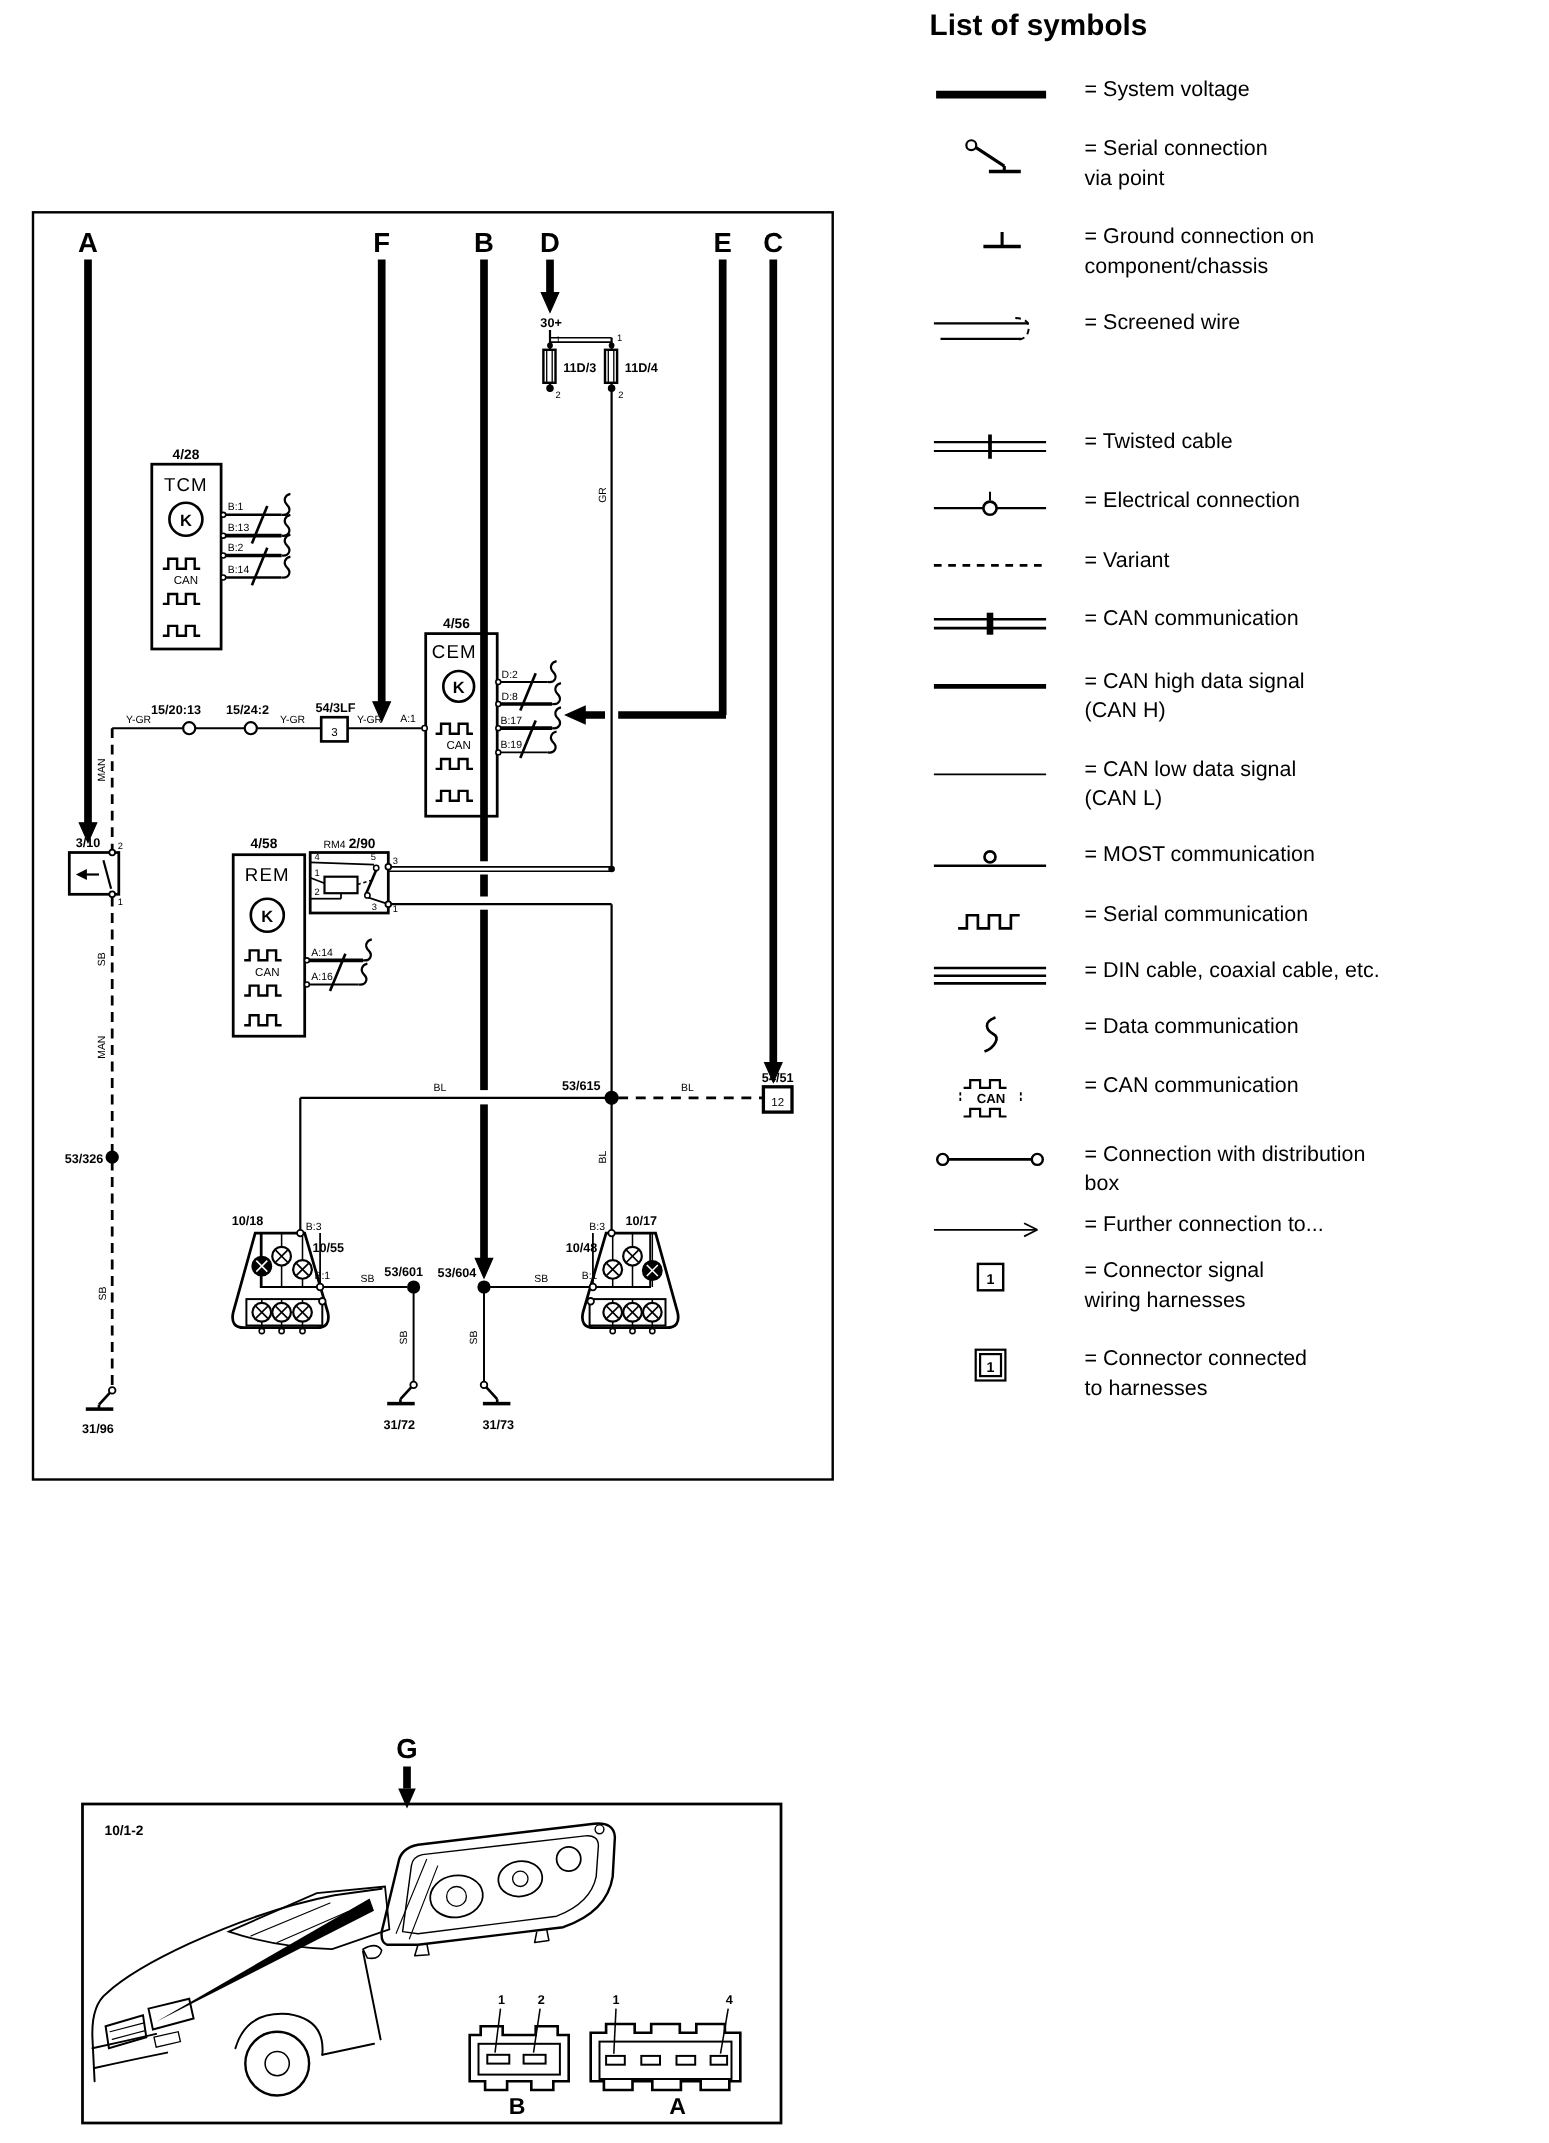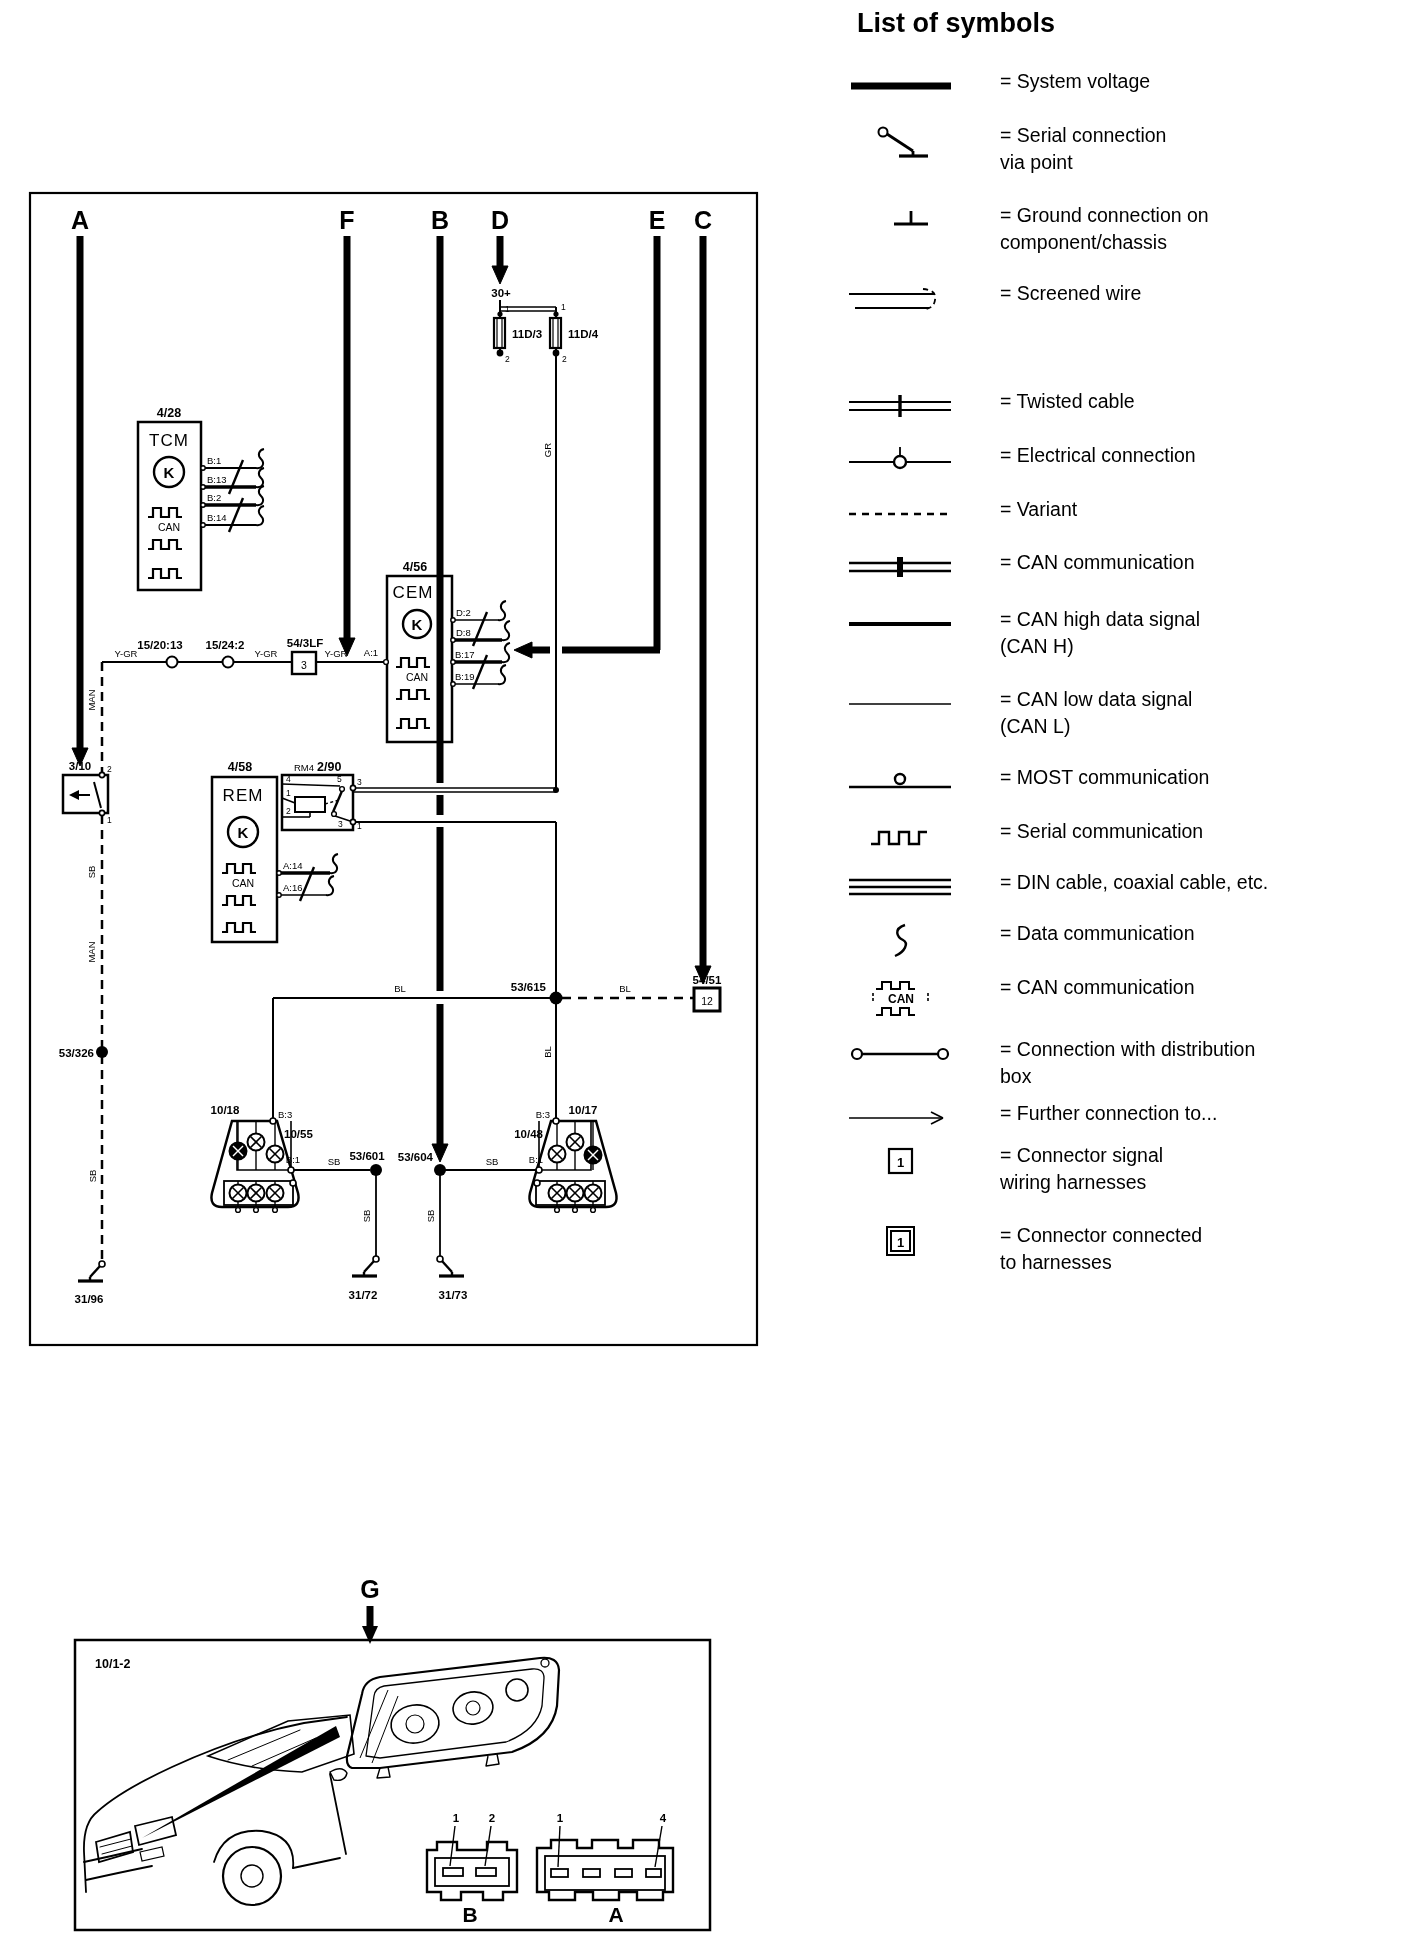--- a/index.html
+++ b/index.html
@@ -13,22 +13,22 @@
   .t11b{font-size:11.5px;font-weight:bold;}
   .t12b{font-size:12.5px;font-weight:bold;}
   .t17{font-size:17px;letter-spacing:1px;}
   .t15b{font-size:15px;font-weight:bold;}
   .t20b{font-size:21px;font-weight:bold;}
   .t24b{font-size:25px;font-weight:bold;}
   .mid{text-anchor:middle;}
   .end{text-anchor:end;}
   
   #legend{position:absolute;left:843px;top:0;width:565px;height:1330px;}
-  #legend-title{position:absolute;left:14px;top:8px;font-size:27px;font-weight:bold;}
-  .lrow{position:absolute;left:0;display:flex;align-items:flex-start;width:565px;gap:14px;}
+  #legend-title{position:absolute;left:2px;top:8px;font-size:27px;font-weight:bold;}
+  .lrow{position:absolute;left:0;display:flex;align-items:flex-start;width:565px;}
   .lsym{position:static;flex:0 0 135px;margin-top:1px;}
   .ltxt{font-size:19.5px;line-height:27px;margin-left:8px;white-space:nowrap;}
 </style>
 </head>
 <body>
 
 <div id="page">
 
 <svg id="main" width="770" height="1360" viewBox="0 0 770 1360">
   <defs>

